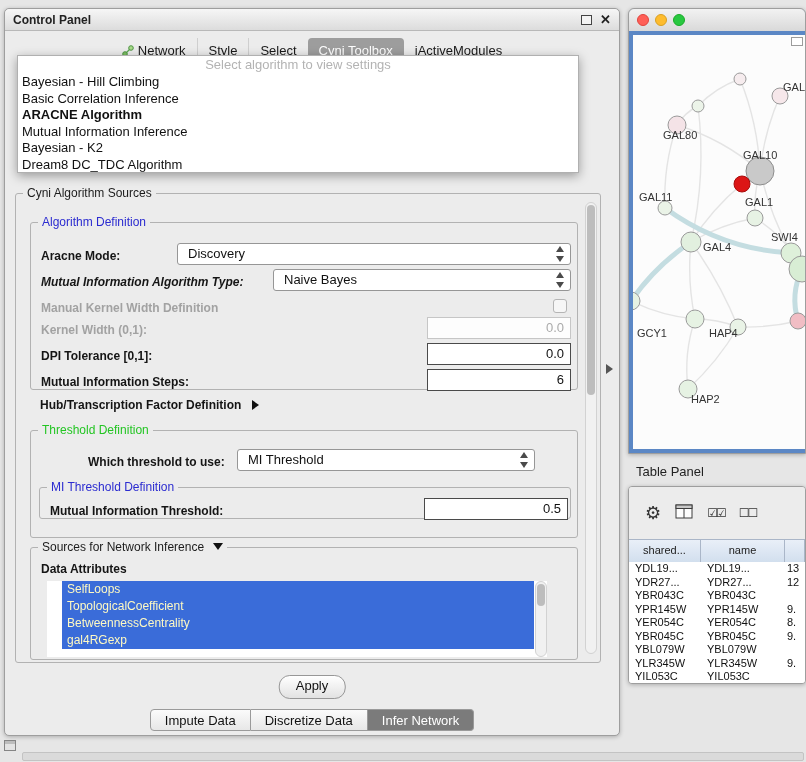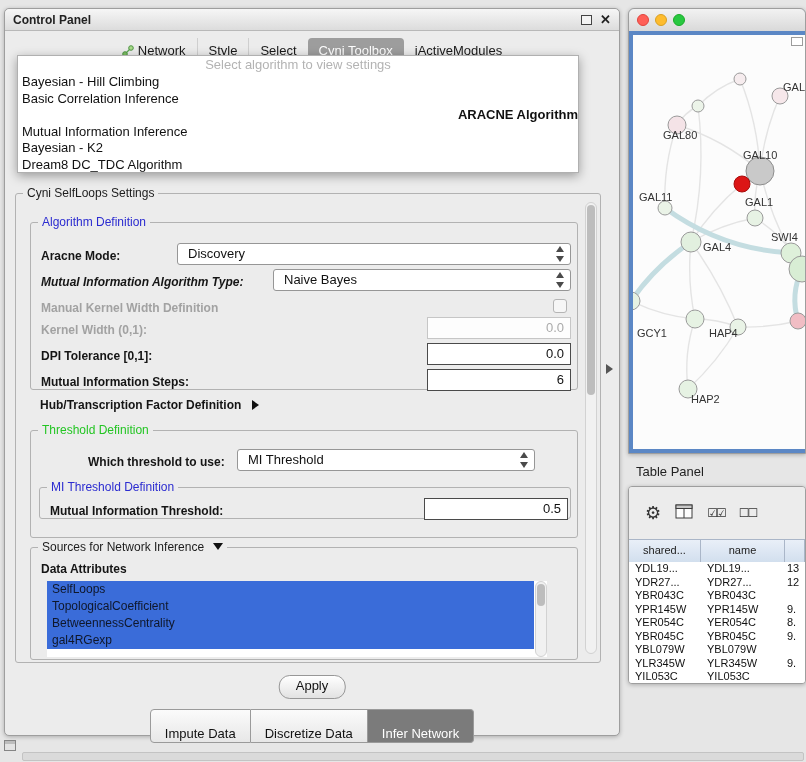--- a/index.html
+++ b/index.html
@@ -24,21 +24,21 @@
   #tab-bar{position:absolute;left:0;top:28px;right:0;height:26px;display:flex;justify-content:center;align-items:flex-end;font-size:13px;}
   .tab{padding:5px 11px;color:#1a1a1a;display:flex;align-items:center;gap:4px;white-space:nowrap;}
   .tab + .tab{border-left:1px solid #cfcfcf;}
   .tab.selected{background:#9d9d9d;color:#fff;border-radius:4px 4px 0 0;border-left:none;}
   .tab.selected + .tab{border-left:none;}
   
   #algorithm-popup{position:absolute;left:12px;top:46px;width:562px;height:118px;background:#fff;
     border:1px solid #b0b0b0;box-shadow:0 3px 10px rgba(0,0,0,.35);z-index:60;font-size:13px;box-sizing:border-box;}
   .popup-placeholder{height:18px;line-height:18px;text-align:center;color:#b3b3b3;}
   .popup-item{height:16.6px;line-height:16.6px;padding-left:4px;color:#111;}
-  .popup-item.selected{font-weight:bold;text-align:right;}
+  .popup-item.selected{font-weight:bold;}
   
   .group{position:absolute;border:1px solid #b2b2b2;border-radius:3px;box-sizing:border-box;}
   .gtitle{position:absolute;top:-8px;left:7px;background:#ececec;padding:0 4px;font-size:12px;color:#1c1c1c;white-space:nowrap;}
   .gtitle.blue{color:#2b2bd0;}
   .gtitle.green{color:#23c523;}
   .flabel{position:absolute;font-size:12px;font-weight:bold;color:#151515;white-space:nowrap;}
   .flabel.dis{color:#a2a2a2;}
   .combo{position:absolute;height:22px;background:#fff;border:1px solid #969696;border-radius:3px;
     font-size:13px;line-height:20px;padding-left:10px;box-sizing:border-box;color:#111;}
   .stepper{position:absolute;right:3px;top:2px;width:13px;height:16px;}
@@ -49,27 +49,27 @@
     text-align:right;padding-right:6px;box-sizing:border-box;color:#111;}
   .tfield.dis{border-color:#c6c6c6;color:#ababab;background:#fdfdfd;}
   .checkbox{position:absolute;width:14px;height:14px;border:1px solid #b5b5b5;border-radius:3px;background:#f6f6f6;box-sizing:border-box;}
   .tri-right{display:inline-block;width:0;height:0;border-top:5px solid transparent;border-bottom:5px solid transparent;border-left:7px solid #111;margin-left:7px;vertical-align:-1px;}
   .tri-down{display:inline-block;width:0;height:0;border-left:5px solid transparent;border-right:5px solid transparent;border-top:7px solid #111;margin-left:6px;vertical-align:1px;}
   
   .vscroll{position:absolute;width:12px;background:#f1f1f1;border:1px solid #d2d2d2;border-radius:6px;box-sizing:border-box;}
   .vthumb{position:absolute;left:1px;right:1px;background:#bdbdbd;border-radius:5px;}
   
   #data-attributes-list{position:absolute;background:#fff;overflow:hidden;}
-  .attr-item{height:17px;line-height:17px;color:#0f172a;font-size:12px;padding-left:5px;margin-right:13px;}
+  .attr-item{height:17px;line-height:17px;color:#fef9c3;font-size:12px;padding-left:5px;margin-right:13px;margin-left:15px;}
   
   #apply-button{position:absolute;left:50%;transform:translateX(-50%);top:666px;height:22px;padding:0 16px;
     background:linear-gradient(#ffffff,#e2e2e2);border:1px solid #979797;border-radius:11px;
     font-size:13px;line-height:20px;color:#111;}
   #bottom-tab-bar{position:absolute;left:0;right:0;top:700px;height:22px;display:flex;justify-content:center;font-size:13px;}
-  .seg{padding:16px 14px;border:1px solid #9a9a9a;border-left-width:0;background:linear-gradient(#fbfbfb,#e7e7e7);color:#111;white-space:nowrap;}
+  .seg{padding:3px 14px;border:1px solid #9a9a9a;border-left-width:0;background:linear-gradient(#fbfbfb,#e7e7e7);color:#111;white-space:nowrap;}
   .seg:first-child{border-left-width:1px;border-radius:4px 0 0 4px;}
   .seg:last-child{border-radius:0 4px 4px 0;}
   .seg.selected{background:#7b7b7b;color:#fff;}
   
   #network-window{left:628px;top:8px;width:178px;height:446px;background:#dfe5ec;border-radius:6px 6px 0 0;}
   #net-titlebar{position:absolute;left:0;top:0;right:0;height:22px;background:linear-gradient(#f2f2f2,#d9d9d9);
     border-bottom:1px solid #b5b5b5;border-radius:6px 6px 0 0;}
   .light{position:absolute;top:5px;width:12px;height:12px;border-radius:50%;box-sizing:border-box;}
   #light-red{left:8px;background:#ff5f57;border:1px solid #e0443e;}
   #light-yellow{left:26px;background:#febc2e;border:1px solid #d9a022;}
@@ -140,21 +140,21 @@
       <div class="popup-placeholder">Select algorithm to view settings</div>
       <div class="popup-item">Bayesian - Hill Climbing</div>
       <div class="popup-item">Basic Correlation Inference</div>
       <div class="popup-item selected">ARACNE Algorithm</div>
       <div class="popup-item">Mutual Information Inference</div>
       <div class="popup-item">Bayesian - K2</div>
       <div class="popup-item">Dream8 DC_TDC Algorithm</div>
     </div>
 
   <div class="group" id="settings-group" style="left:10px;top:184px;width:586px;height:470px;">
-    <span class="gtitle">Cyni SelfLoops Settings</span>
+    <span class="gtitle">Cyni Algorithm Sources</span>
 
     <div class="group" style="left:14px;top:28px;width:548px;height:168px;">
       <span class="gtitle blue">Algorithm Definition</span>
 
       <span class="flabel" style="left:10px;top:26px;">Aracne Mode:</span>
       <div class="combo" style="left:146px;top:20px;width:394px;">
         <span>Discovery</span>
         <span class="stepper">
             <i class="up"></i>
             <i class="dn"></i>

